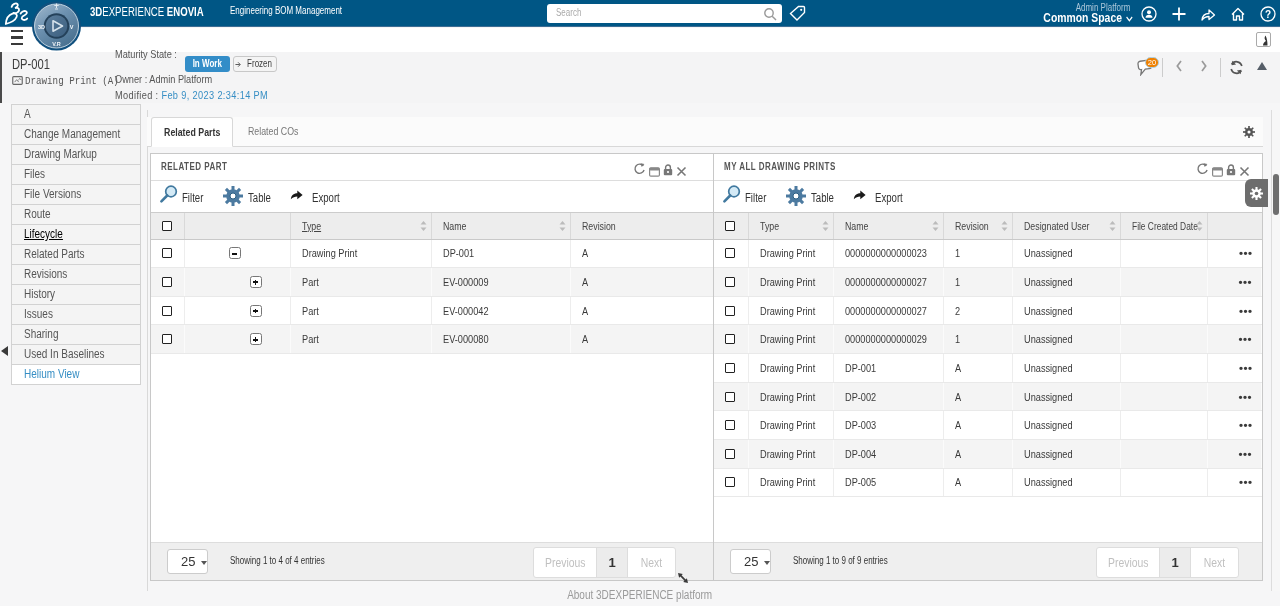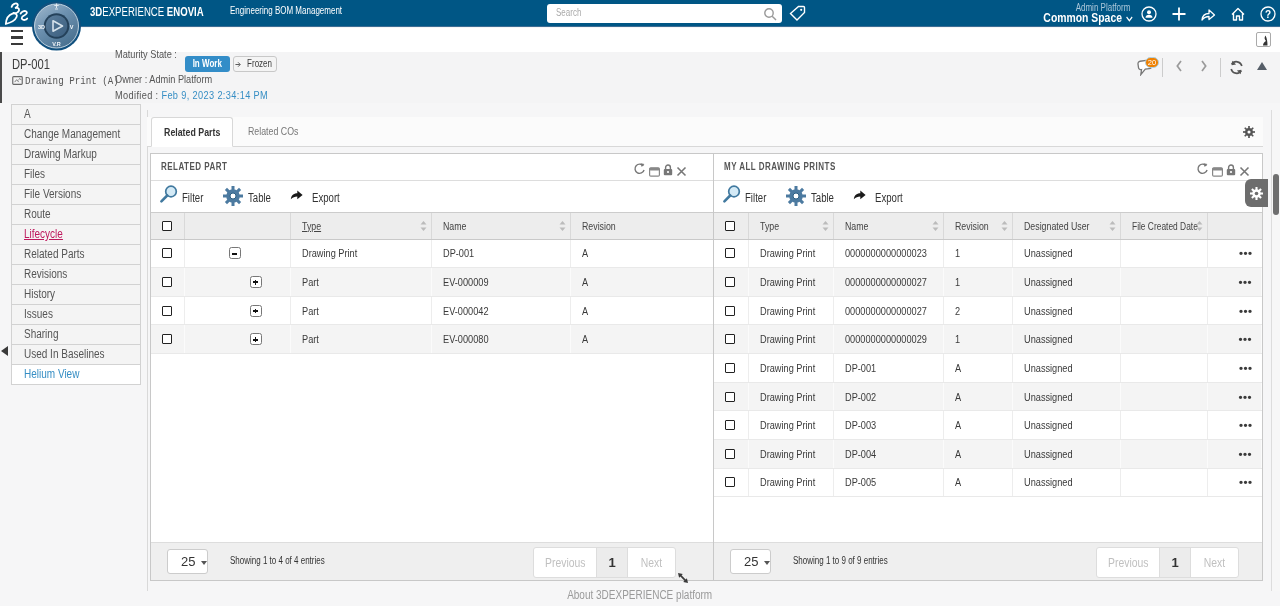--- a/index.html
+++ b/index.html
@@ -38,21 +38,21 @@
 .lnk { color:#368ec4; }
 .chip-inwork { left:185px; top:56px; width:45px; height:16px; background:#338dc8; border-radius:3px; color:#fff; font-size:10px; font-weight:bold; text-align:center; line-height:16px; }
 .chip-frozen { left:233px; top:56px; width:44px; height:16px; background:#f4f4f4; border:1px solid #c8c8c8; border-radius:3px; color:#3a3a3a; font-size:10px; text-align:center; line-height:14px; white-space:nowrap; }
 .sep-v { width:1px; height:19px; background:#ccc; }
 .uptri { width:0; height:0; border-left:5.5px solid transparent; border-right:5.5px solid transparent; border-bottom:8.5px solid #565e68; }
 .badge20 { left:1145px; top:57px; width:14px; height:11px; background:#ef8000; border:1px solid #aed3e8; border-radius:5.5px; color:#fff; font-size:7.5px; font-weight:normal; text-align:center; line-height:9px; }
 
 
 .sidebar { left:11px; top:104px; width:130px; background:#f4f4f4; border:1px solid #d2d2d2; border-bottom:none; }
 .sidebar .it { height:20px; line-height:19px; padding-left:12px; font-size:12.5px; color:#555; border-bottom:1px solid #d2d2d2; background:#f4f4f4; white-space:nowrap; }
-.sidebar .it.active { color:#be185d; }
+.sidebar .it.active { color:#000000; }
 .sidebar .it.active .cx { text-decoration:underline; }
 .sidebar .it.blue { color:#368ec4; background:#fff; }
 .collapser { left:1px; top:346px; width:0; height:0; border-top:5px solid transparent; border-bottom:5px solid transparent; border-right:7px solid #3a3a3a; }
 
 
 .content { left:147px; top:110px; width:1116px; height:481px; background:#f6f6f7; border-left:1px solid #d9d9d9; }
 .tabrow { left:147px; top:117px; width:1116px; height:30px; border-bottom:1px solid #d8d8d8; background:#fbfbfb; }
 .tab { position:absolute; top:0px; height:30px; line-height:29px; font-size:11px; }
 .tab.act { left:4px; width:82px; text-align:center; background:#fff; border:1px solid #d8d8d8; border-bottom:1px solid #fff; border-radius:3px 3px 0 0; font-weight:bold; color:#333; }
 .tab.inact { left:101px; color:#777; }

